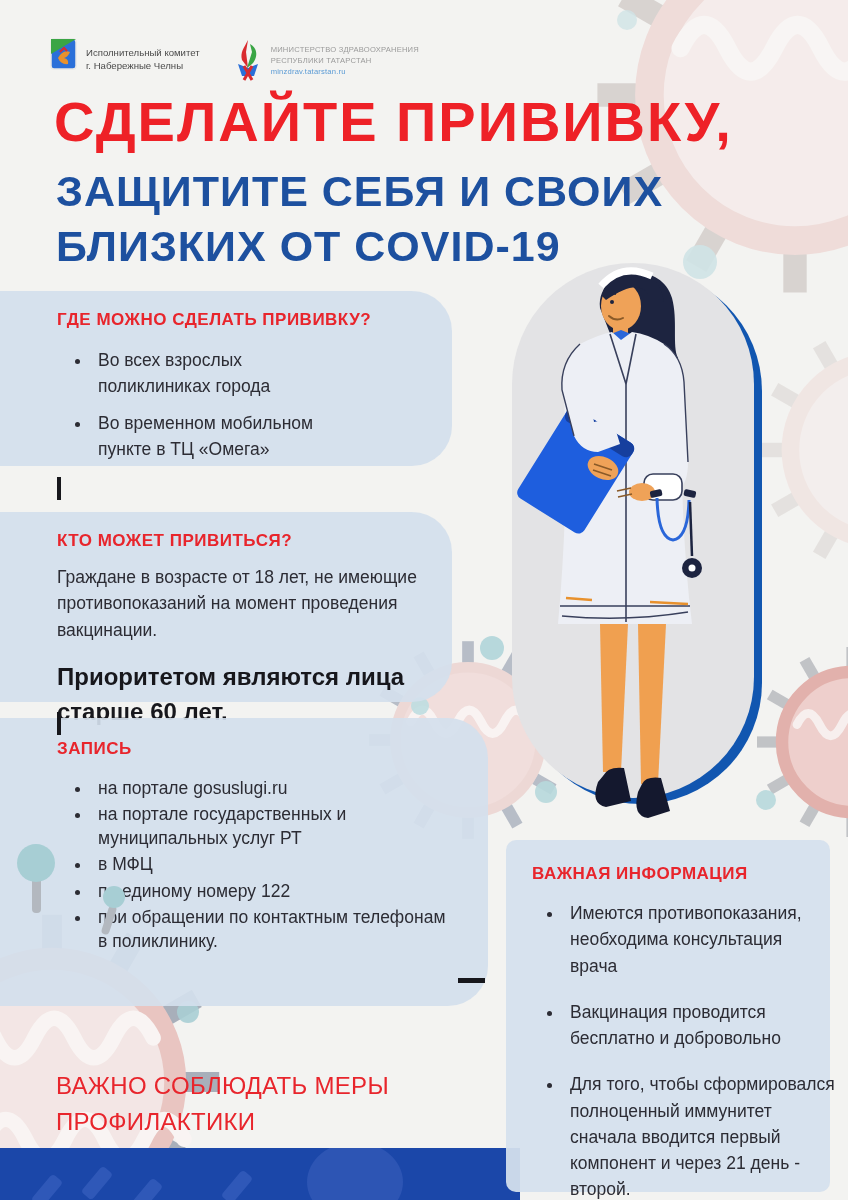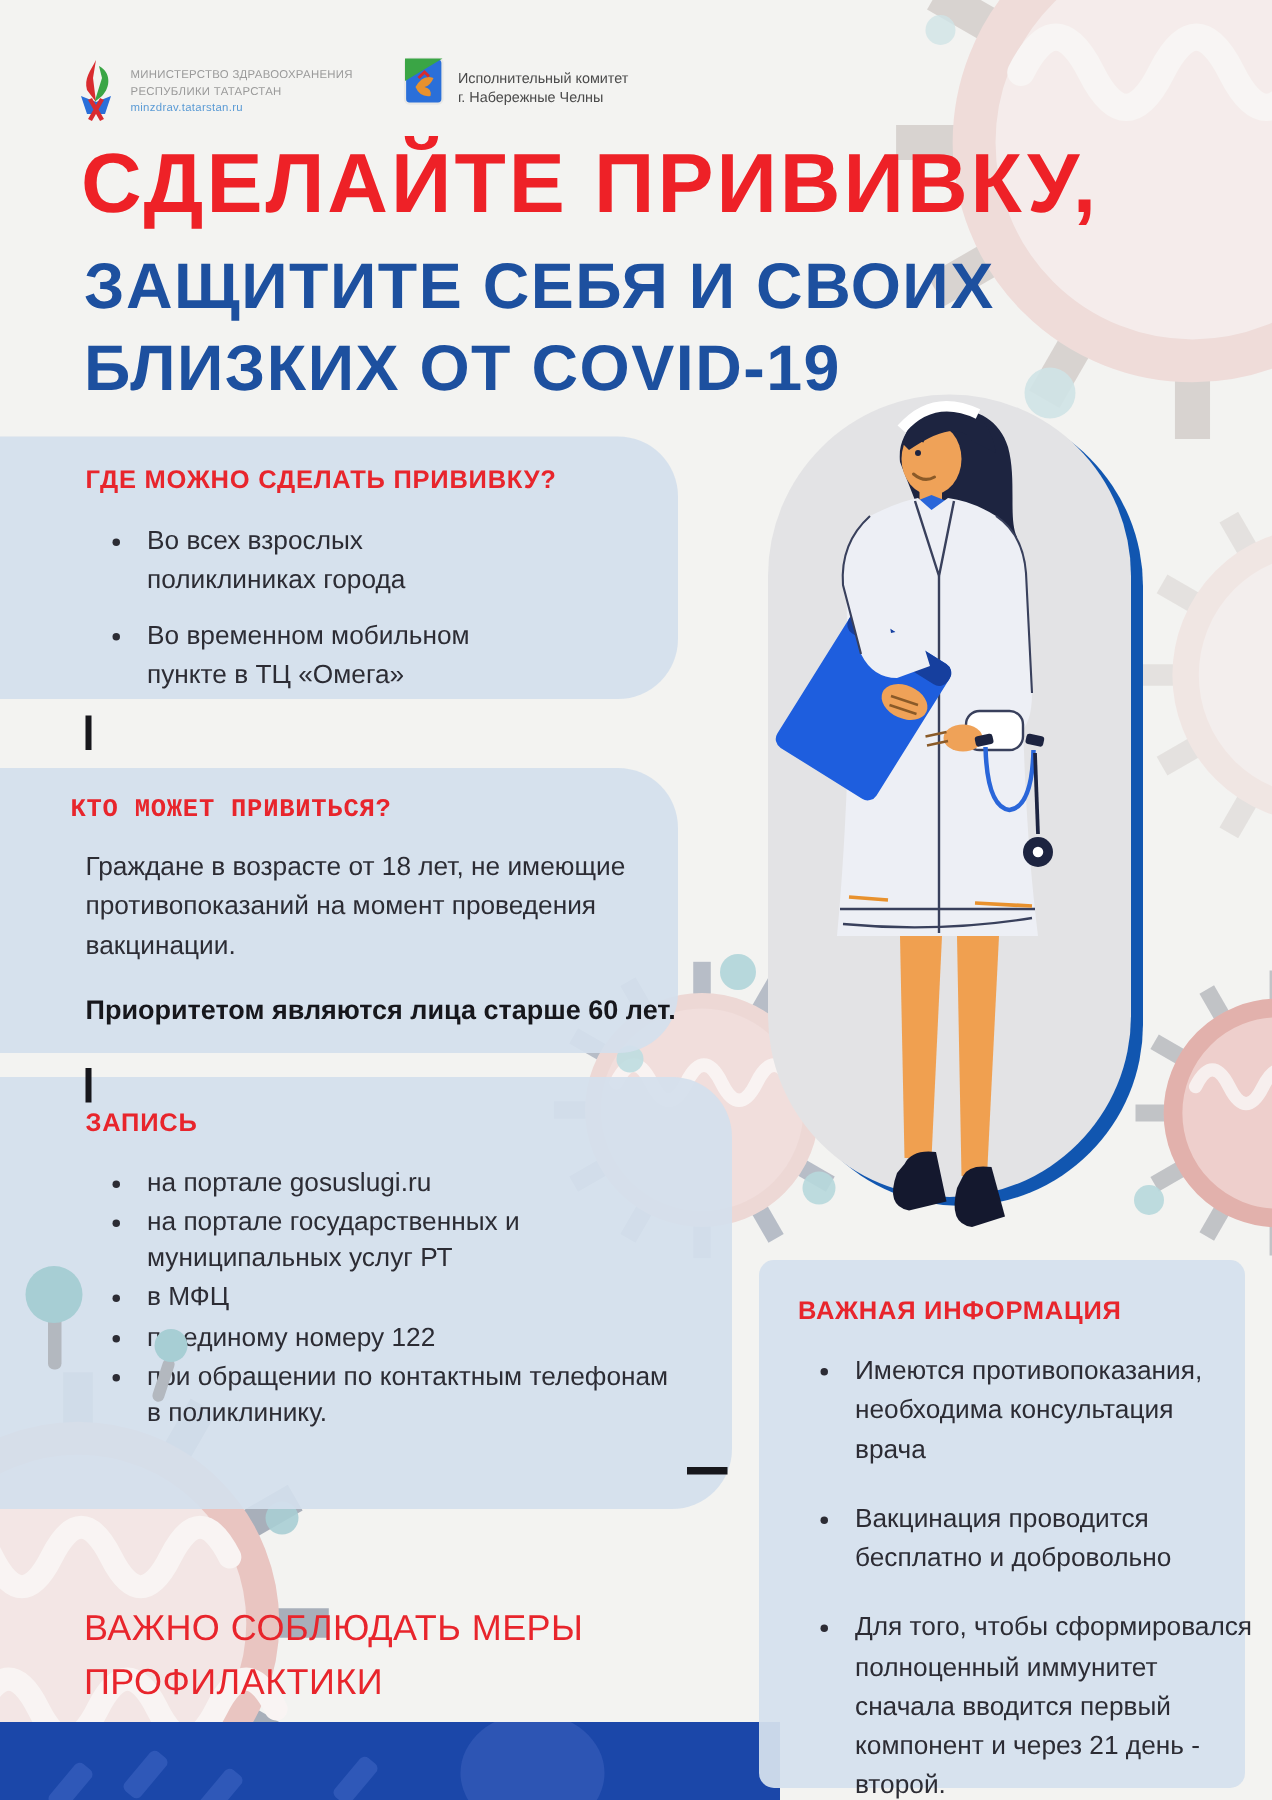--- a/index.html
+++ b/index.html
@@ -27,21 +27,21 @@
   .title{left:54px;top:94px;width:780px;z-index:2;
     font-size:56px;font-weight:700;letter-spacing:2px;color:#ee2127;line-height:1;}
   .subtitle{left:56px;top:164px;width:640px;z-index:2;
     font-size:43px;font-weight:800;letter-spacing:1px;color:#1d509f;line-height:1.28;}
 
   
   .card{background:rgba(212,224,237,0.92);border-radius:0 40px 40px 0;z-index:1;}
   .card-right{background:rgba(212,224,237,0.94);border-radius:10px;z-index:2;}
   .card-heading{font-size:17px;font-weight:800;letter-spacing:.5px;color:#e8252c;}
   .body-text{font-size:17.5px;line-height:1.5;color:#2c2c34;}
-  .bold-note{font-size:18px;font-weight:700;color:#17171c;line-height:1.45;}
+  .bold-note{font-size:24px;font-weight:700;color:#17171c;line-height:1.45;}
   ul.bullets{margin:0;padding:0 0 0 20px;}
   ul.bullets li{margin:0 0 10px 0;padding-left:6px;}
   ul.bullets.tight li{margin-bottom:2px;}
 
   .tick{width:4px;height:23px;background:#17171c;z-index:3;}
   .dash{width:27px;height:5px;background:#17171c;z-index:3;}
 
   .warning{left:56px;top:1068px;width:440px;z-index:2;
     font-size:24px;font-weight:400;letter-spacing:.3px;color:#e8252c;line-height:1.5;}
 
@@ -117,64 +117,64 @@
 
   <svg class="abs decor-top" style="left:10px;top:835px;z-index:3" width="130" height="120" viewBox="0 0 130 120">
     <rect x="22" y="40" width="9" height="38" rx="4" fill="#b3b8bf"></rect>
     <circle cx="26" cy="28" r="19" fill="#a7ced4"></circle>
     <rect x="95" y="70" width="8" height="30" rx="4" fill="#b3b8bf" transform="rotate(18 99 85)"></rect>
     <circle cx="104" cy="62" r="11" fill="#a7ced4"></circle>
   </svg>
 
   <div class="abs header">
     <div class="logo-block">
+      <svg width="27" height="34" viewBox="0 0 27 34">
+        <rect x="1" y="1" width="25" height="30" rx="3" fill="#2a6fd9" stroke="#e8e8e6" stroke-width="1.5"></rect>
+        <path d="M1,1 L26,1 L1,16 Z" fill="#3aa545"></path>
+        <path d="M8,20 q5,-9 12,-6 q-2,5 -6,6 q5,1 4,6 q-7,1 -10,-6 Z" fill="#e8912d"></path>
+        <path d="M10,14 l4,-4 l3,3" stroke="#d92b2f" stroke-width="2" fill="none"></path>
+      </svg>
+      <div class="committee-text">
+        <div>Исполнительный комитет</div>
+        <div>г. Набережные Челны</div>
+      </div>
+    </div>
+    <div class="logo-block">
       <svg width="28" height="44" viewBox="0 0 28 44">
         <path d="M14,2 C10,10 6,14 8,22 L14,30 L12,14 Z" fill="#d92b2f"></path>
         <path d="M16,6 C24,10 24,20 18,26 L13,30 L18,14 Z" fill="#3aa545"></path>
         <path d="M4,26 L14,30 L24,26 L20,38 L8,38 Z" fill="#2a6fd9"></path>
         <path d="M10,28 L18,42 M18,28 L10,42" stroke="#d92b2f" stroke-width="3"></path>
       </svg>
       <div class="ministry-text">
         <div>МИНИСТЕРСТВО ЗДРАВООХРАНЕНИЯ</div>
         <div>РЕСПУБЛИКИ ТАТАРСТАН</div>
         <div class="ministry-link">minzdrav.tatarstan.ru</div>
       </div>
     </div>
-    <div class="logo-block">
-      <svg width="27" height="34" viewBox="0 0 27 34">
-        <rect x="1" y="1" width="25" height="30" rx="3" fill="#2a6fd9" stroke="#e8e8e6" stroke-width="1.5"></rect>
-        <path d="M1,1 L26,1 L1,16 Z" fill="#3aa545"></path>
-        <path d="M8,20 q5,-9 12,-6 q-2,5 -6,6 q5,1 4,6 q-7,1 -10,-6 Z" fill="#e8912d"></path>
-        <path d="M10,14 l4,-4 l3,3" stroke="#d92b2f" stroke-width="2" fill="none"></path>
-      </svg>
-      <div class="committee-text">
-        <div>Исполнительный комитет</div>
-        <div>г. Набережные Челны</div>
-      </div>
-    </div>
   </div>
 
   <div class="abs title">СДЕЛАЙТЕ ПРИВИВКУ,</div>
   <div class="abs subtitle pre">ЗАЩИТИТЕ СЕБЯ И СВОИХ
 БЛИЗКИХ ОТ COVID-19</div>
 
   <div class="abs card" style="left:0;top:291px;width:452px;height:175px;">
     <div class="abs card-heading" style="left:57px;top:19px;">ГДЕ МОЖНО СДЕЛАТЬ ПРИВИВКУ?</div>
     <ul class="bullets abs" style="left:72px;top:56px;width:330px;">
       <li class="body-text pre">Во всех взрослых
 поликлиниках города</li>
       <li class="body-text pre">Во временном мобильном
 пункте в ТЦ «Омега»</li>
     </ul>
   </div>
 
   <div class="abs tick" style="left:57px;top:477px;"></div>
 
   <div class="abs card" style="left:0;top:512px;width:452px;height:190px;">
-    <div class="abs card-heading" style="left:47px;top:19px;font-family:Liberation Mono, monospace;">КТО МОЖЕТ ПРИВИТЬСЯ?</div>
+    <div class="abs card-heading" style="left:57px;top:19px;">КТО МОЖЕТ ПРИВИТЬСЯ?</div>
     <div class="abs body-text pre" style="left:57px;top:52px;width:390px;">Граждане в возрасте от 18 лет, не имеющие
 противопоказаний на момент проведения
 вакцинации.</div>
     <div class="abs bold-note" style="left:57px;top:148px;width:400px;">Приоритетом являются лица старше 60 лет.</div>
   </div>
 
   <div class="abs tick" style="left:57px;top:712px;"></div>
 
   <div class="abs card" style="left:0;top:718px;width:488px;height:288px;">
     <div class="abs card-heading" style="left:57px;top:21px;">ЗАПИСЬ</div>

